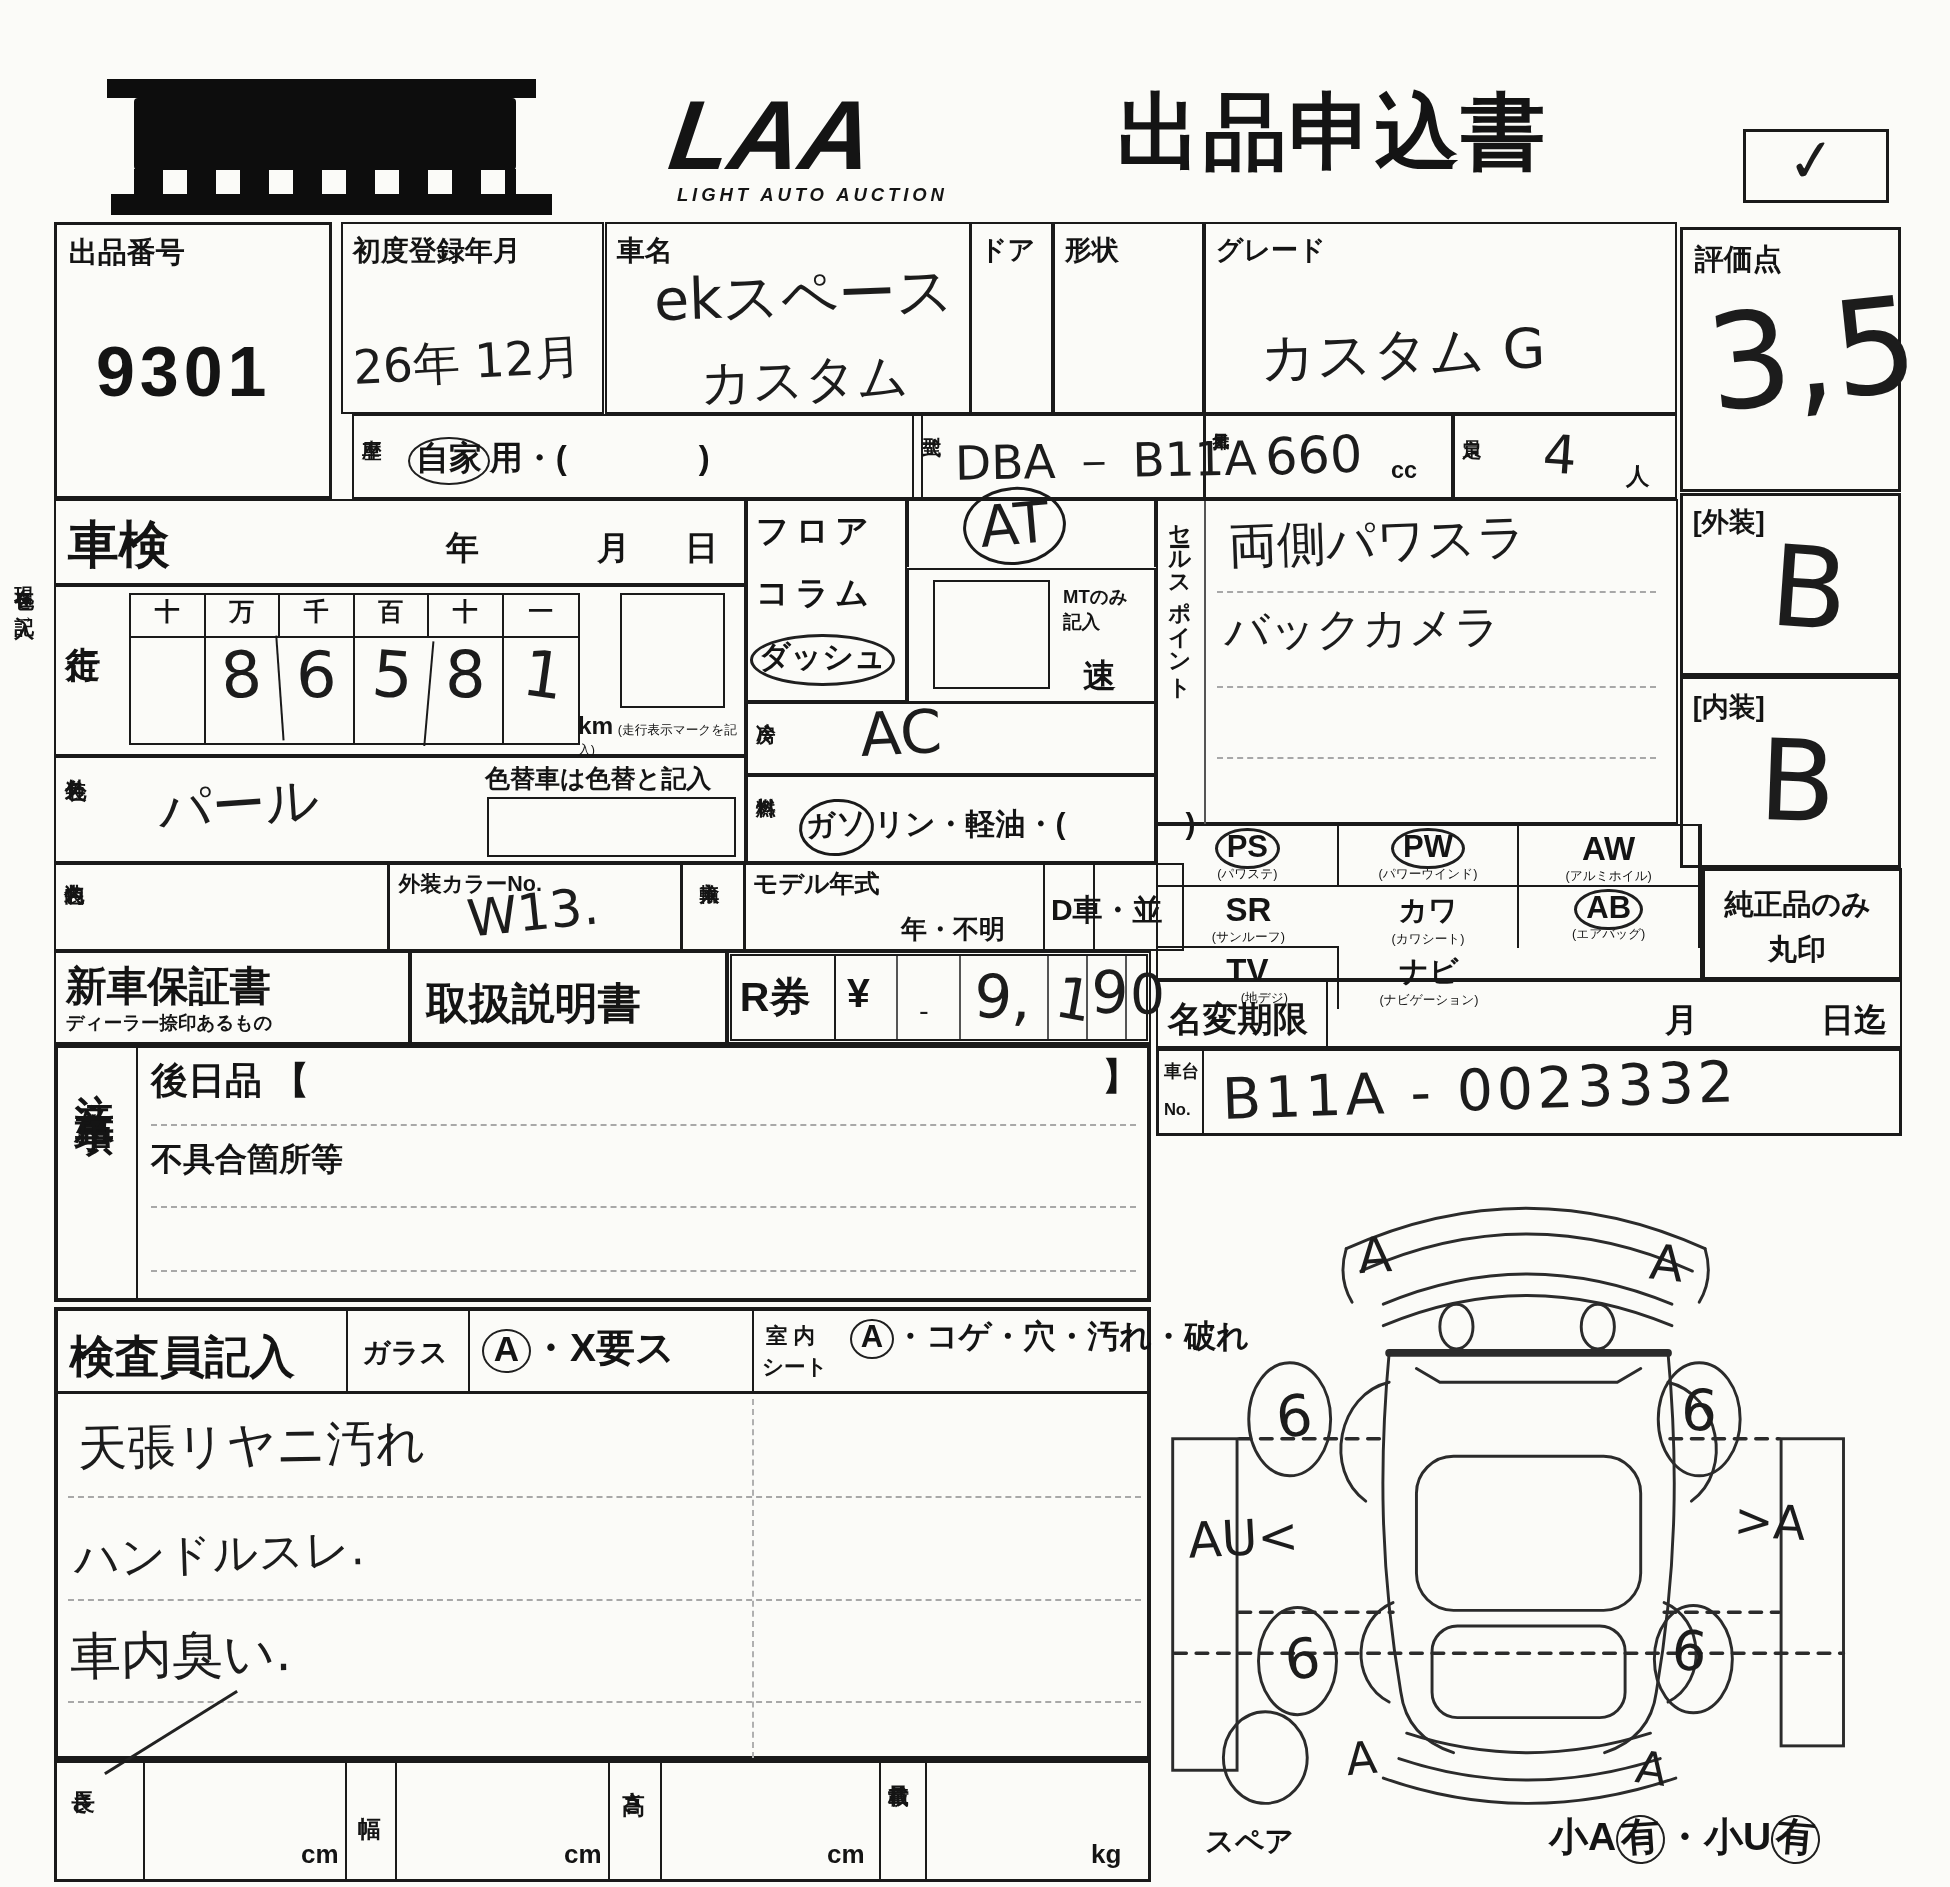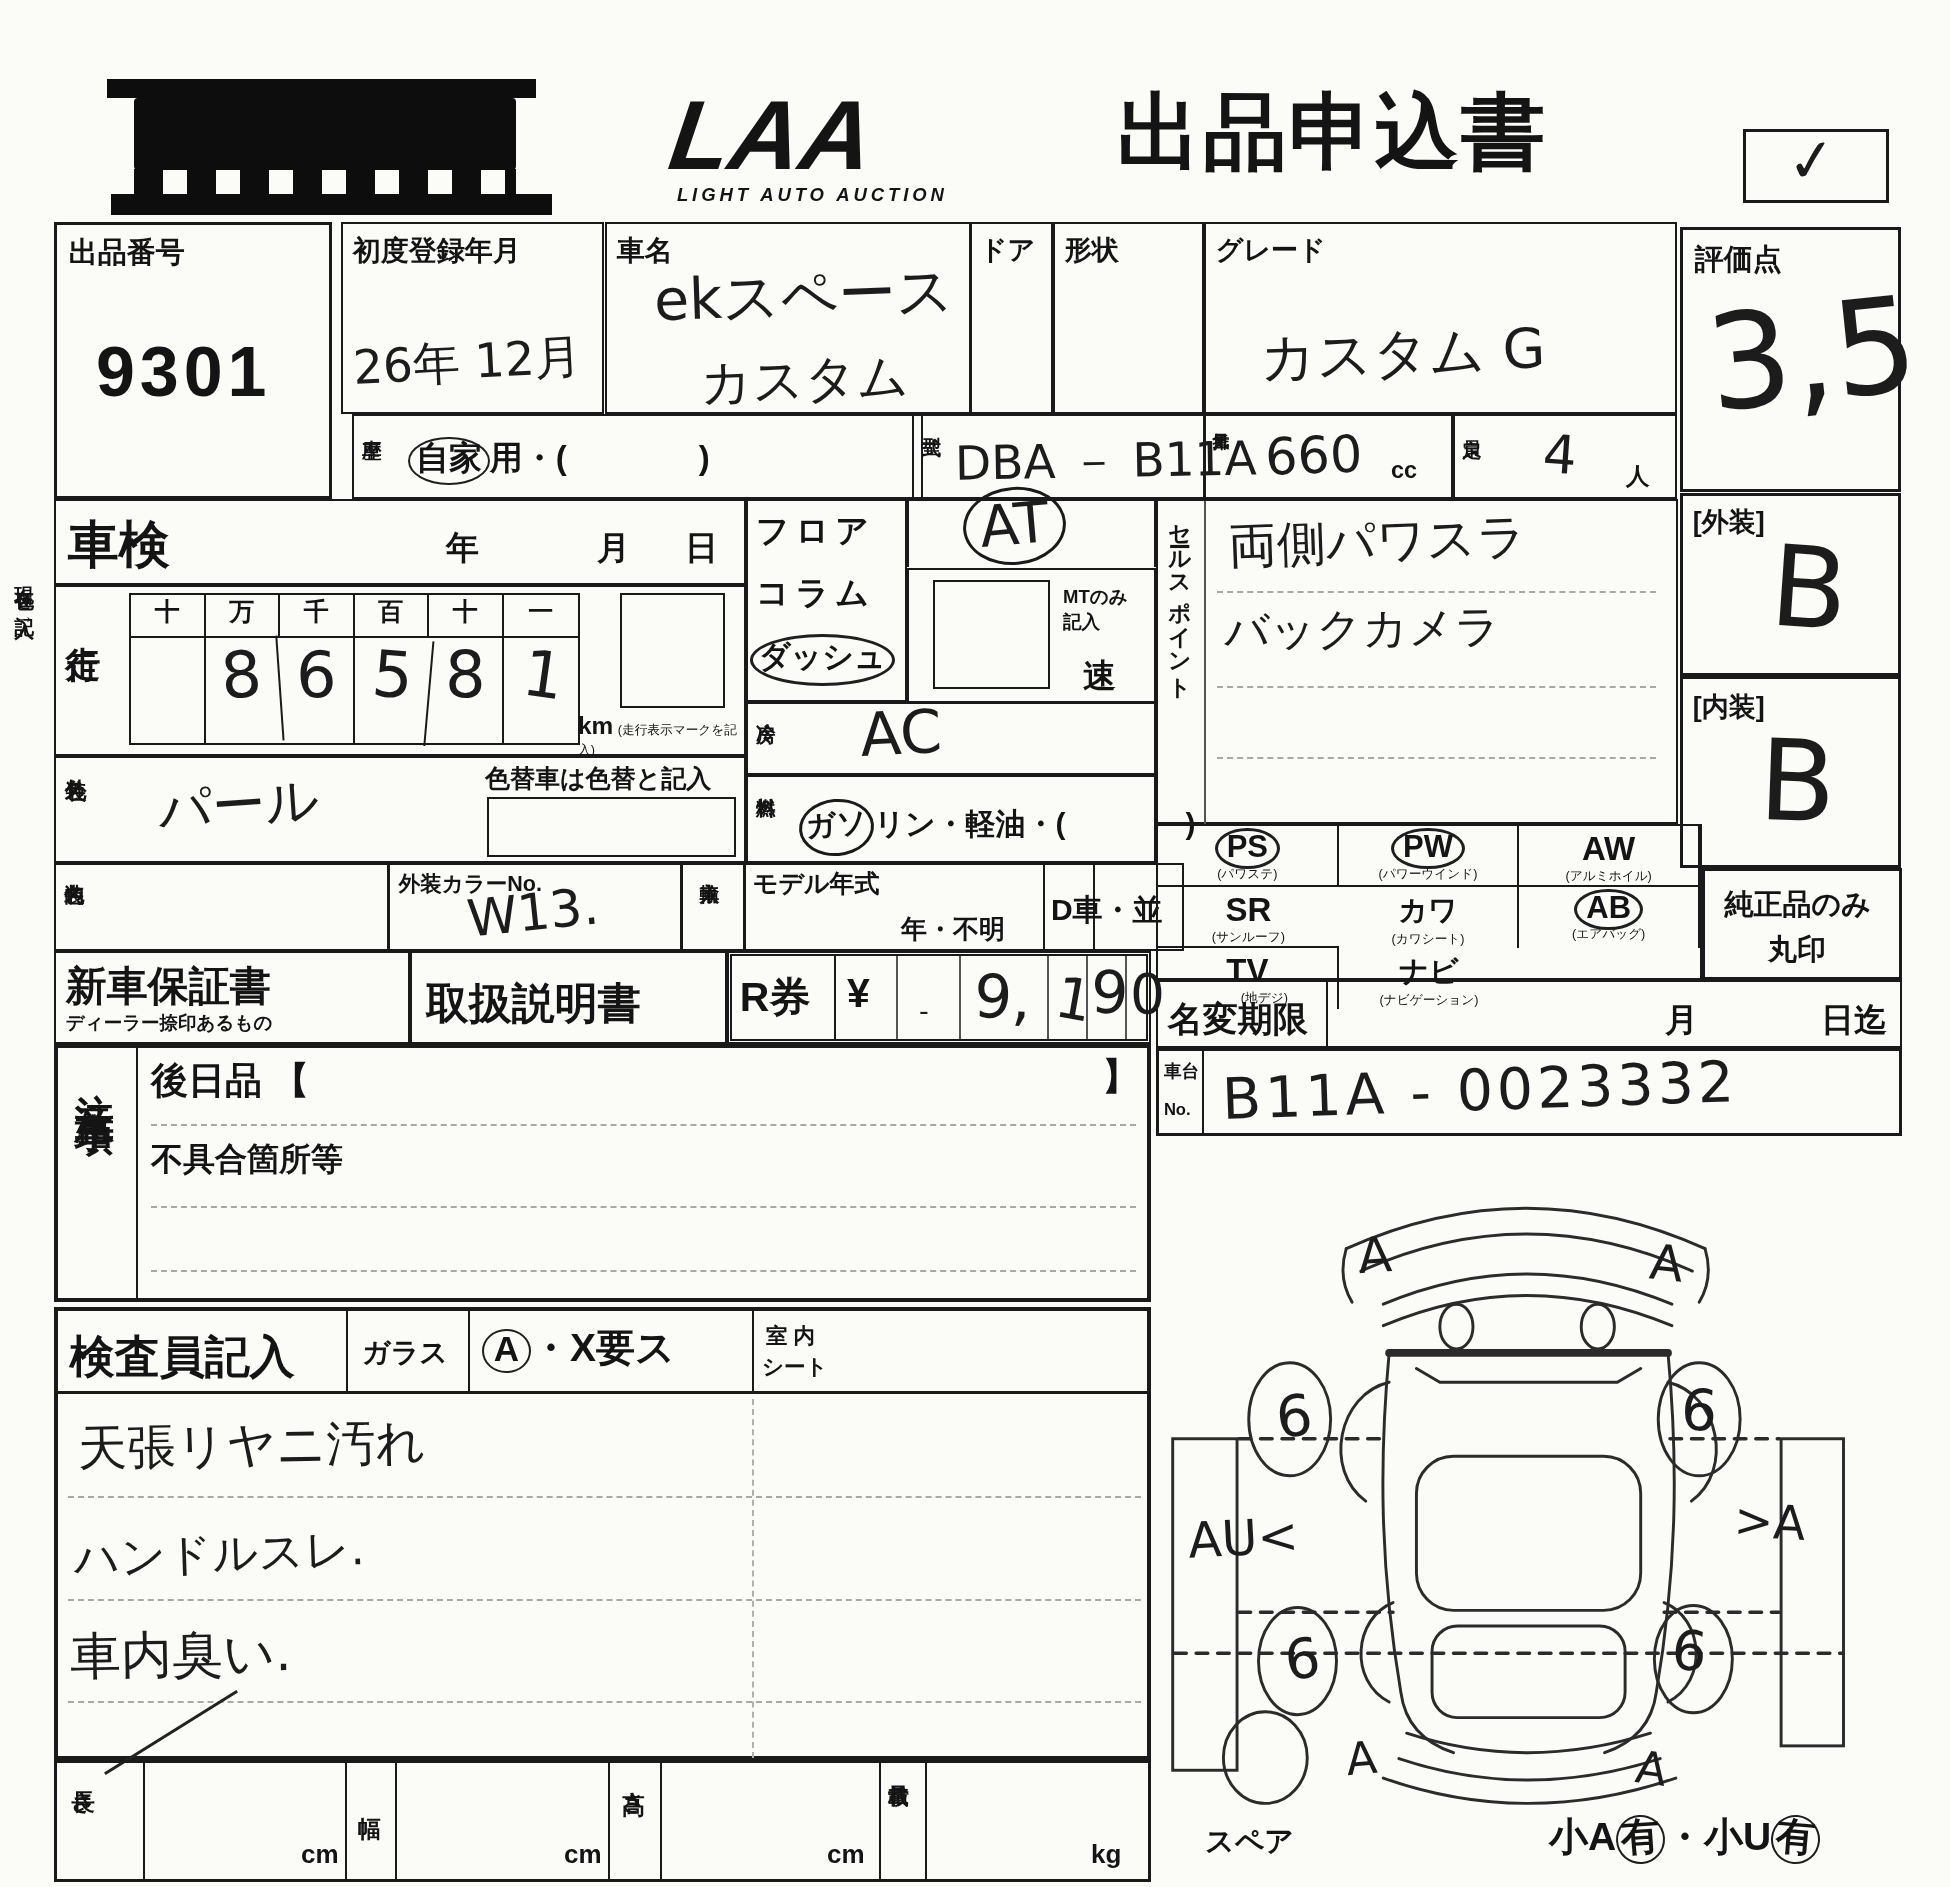--- a/index.html
+++ b/index.html
@@ -300,20 +300,23 @@
     <div class="abs lab" style="left:11.7px;top:15.6px;font-size:45px;">検査員記入</div>
     <div class="abs" style="left:288px;top:0;height:80px;border-left:2.9px solid #1a1a1a;"></div>
     <div class="abs lab" style="left:304px;top:23.4px;font-size:28px;">ガラス</div>
     <div class="abs" style="left:410px;top:0;height:80px;border-left:2.9px solid #1a1a1a;"></div>
     <div class="abs" style="left:424px;top:9.8px;font-size:39px;font-weight:700;white-space:nowrap;">
       <span class="ring" style="font-size:35px;padding:0 9.8px 3.9px;">A</span><span>・X要ス</span>
     </div>
     <div class="abs" style="left:694px;top:0;height:80px;border-left:2.9px solid #1a1a1a;"></div>
     <div class="abs lab" style="left:708px;top:9.8px;font-size:21.5px;">室 内</div>
     <div class="abs lab" style="left:704px;top:41px;font-size:21.5px;">シート</div>
+    <div class="abs" style="left:792px;top:3.9px;font-size:32px;font-weight:700;white-space:nowrap;">
+      <span class="ring" style="font-size:31px;padding:0 8.8px 3.9px;">A</span><span>・コゲ・穴・汚れ・破れ</span>
+    </div>
 
     <div class="dash-v" style="left:694px;top:88px;height:359px;"></div>
     <div class="dash-h" style="left:9.8px;top:185px;width:1073px;"></div>
     <div class="dash-h" style="left:9.8px;top:288px;width:1073px;"></div>
     <div class="dash-h" style="left:9.8px;top:390px;width:1073px;"></div>
     <div class="abs hw" style="left:19.5px;top:102px;font-size:49px;transform:rotate(-1deg);">天張リヤニ汚れ</div>
     <div class="abs hw" style="left:15.6px;top:213px;font-size:45px;transform:rotate(-2deg);">ハンドルスレ.</div>
     <div class="abs hw" style="left:11.7px;top:310px;font-size:51px;transform:rotate(-1deg);">車内臭い.</div>
   </div>
   <div class="abs" style="left:93px;top:1731px;width:156px;border-top:3.9px solid #222;transform:rotate(-32deg);"></div>

